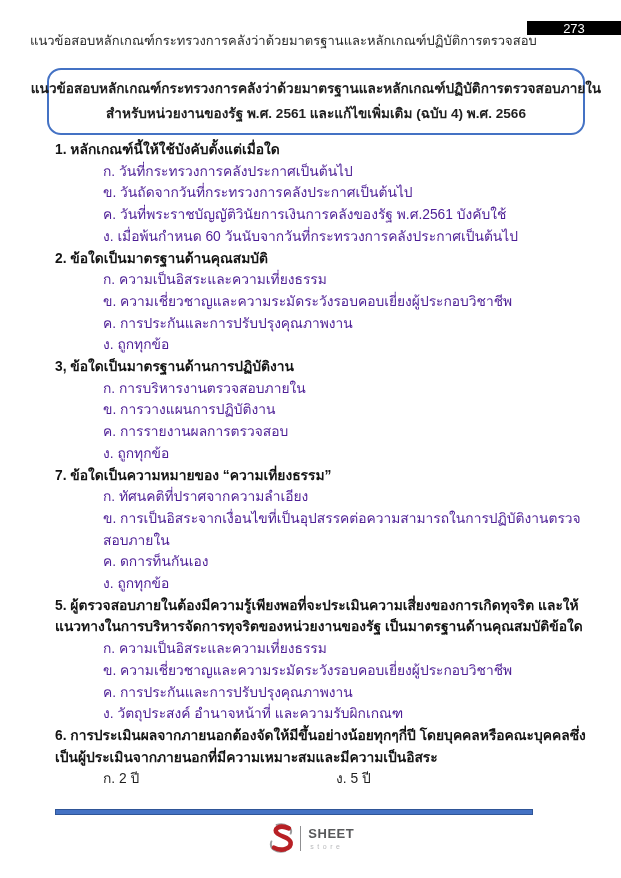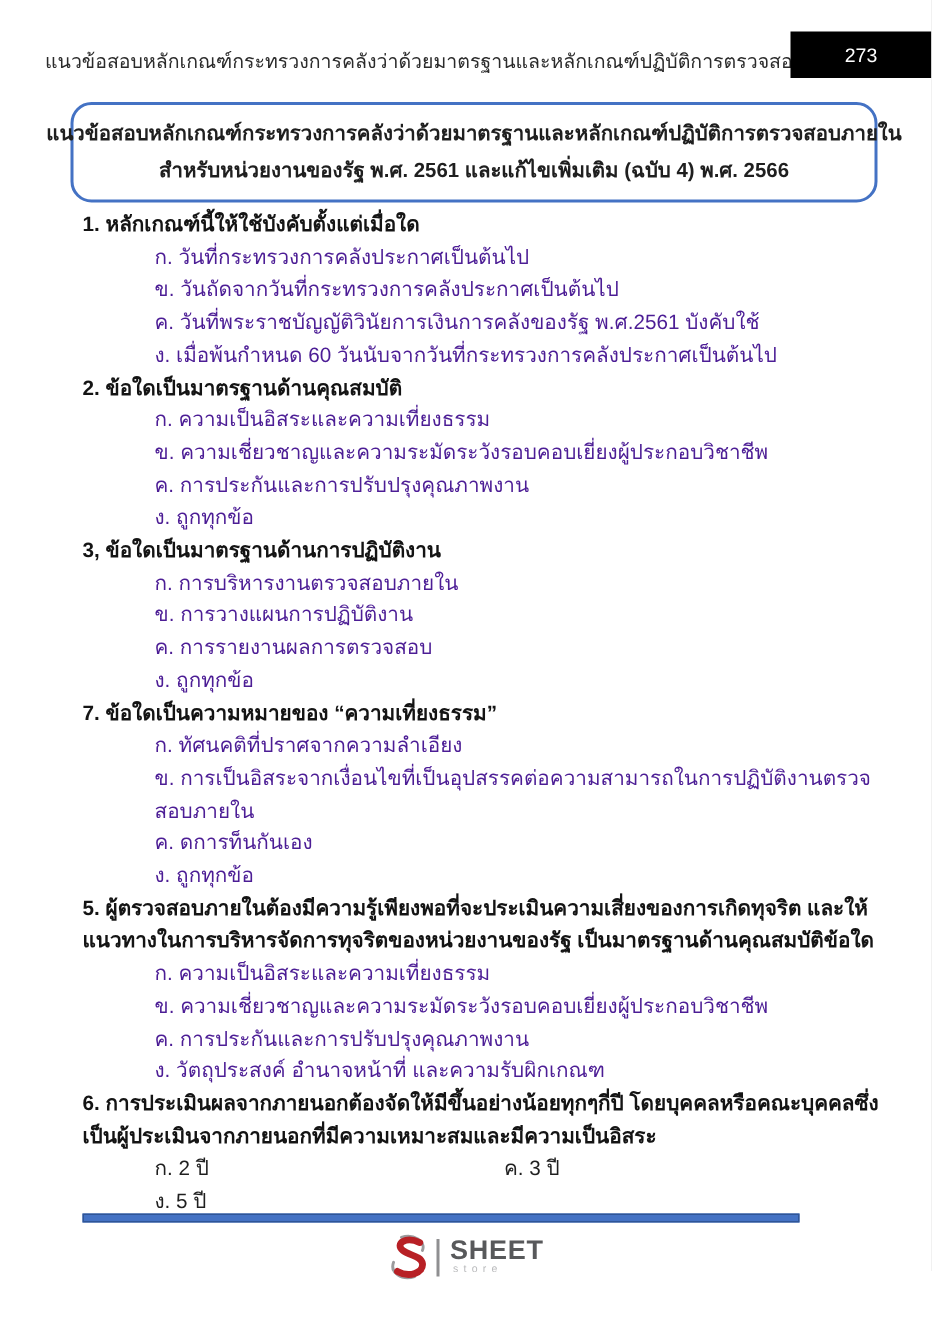--- a/index.html
+++ b/index.html
@@ -22,21 +22,21 @@
     position: absolute;
     top: 30px; left: 30px; width: 490px;
     text-align: center;
     font-size: 13px;
     color: #2b2b2b;
     white-space: nowrap;
   }
   .page-number-box {
     position: absolute;
     top: 21px; right: 0;
-    width: 94px; height: 31px;
+    width: 94px; height: 14px;
     background: #000000;
     color: #ffffff;
     font-size: 13px;
     display: flex; align-items: center; justify-content: center;
   }
 
   
   .title-box {
     position: absolute;
     top: 68px; left: 47px;
@@ -87,21 +87,21 @@
   }
   .logo-icon { display: block; }
   .logo-divider {
     width: 1.5px; height: 25px;
     background: #8f8f91;
     margin: 0 7px 0 5px;
   }
   .logo-textblock { display: flex; flex-direction: column; }
   .logo-name {
     font-weight: bold;
-    font-size: 18px;
+    font-size: 13px;
     letter-spacing: 0.5px;
     color: #58595b;
     line-height: 17px;
   }
   .logo-sub {
     font-size: 7px;
     letter-spacing: 3.5px;
     color: #b9babc;
     line-height: 9px;
     padding-left: 2px;
@@ -161,21 +161,20 @@
       <div class="q-option">ก. ความเป็นอิสระและความเที่ยงธรรม</div>
       <div class="q-option">ข. ความเชี่ยวชาญและความระมัดระวังรอบคอบเยี่ยงผู้ประกอบวิชาชีพ</div>
       <div class="q-option">ค. การประกันและการปรับปรุงคุณภาพงาน</div>
       <div class="q-option">ง. วัตถุประสงค์ อำนาจหน้าที่ และความรับผิกเกณฑ</div>
     </section>
 
     <section>
       <div class="q-heading">6. การประเมินผลจากภายนอกต้องจัดให้มีขึ้นอย่างน้อยทุกๆกี่ปี โดยบุคคลหรือคณะบุคคลซึ่งเป็นผู้ประเมินจากภายนอกที่มีความเหมาะสมและมีความเป็นอิสระ</div>
       <div class="q-options-grid">
         <div>ก. 2 ปี</div>
-        <div>ค. 3 ปี</div>
         <div>ง. 5 ปี</div>
       </div>
     </section>
 
   </div>
 
   <div class="footer-bar"></div>
   <div class="footer-logo">
     <svg class="logo-icon" width="28" height="32" viewBox="0 0 32 36" aria-hidden="true">
       <path d="M5 22 C2 30 11 36 21 33" fill="none" stroke="#9b9b9d" stroke-width="2.2" stroke-linecap="round"></path>

